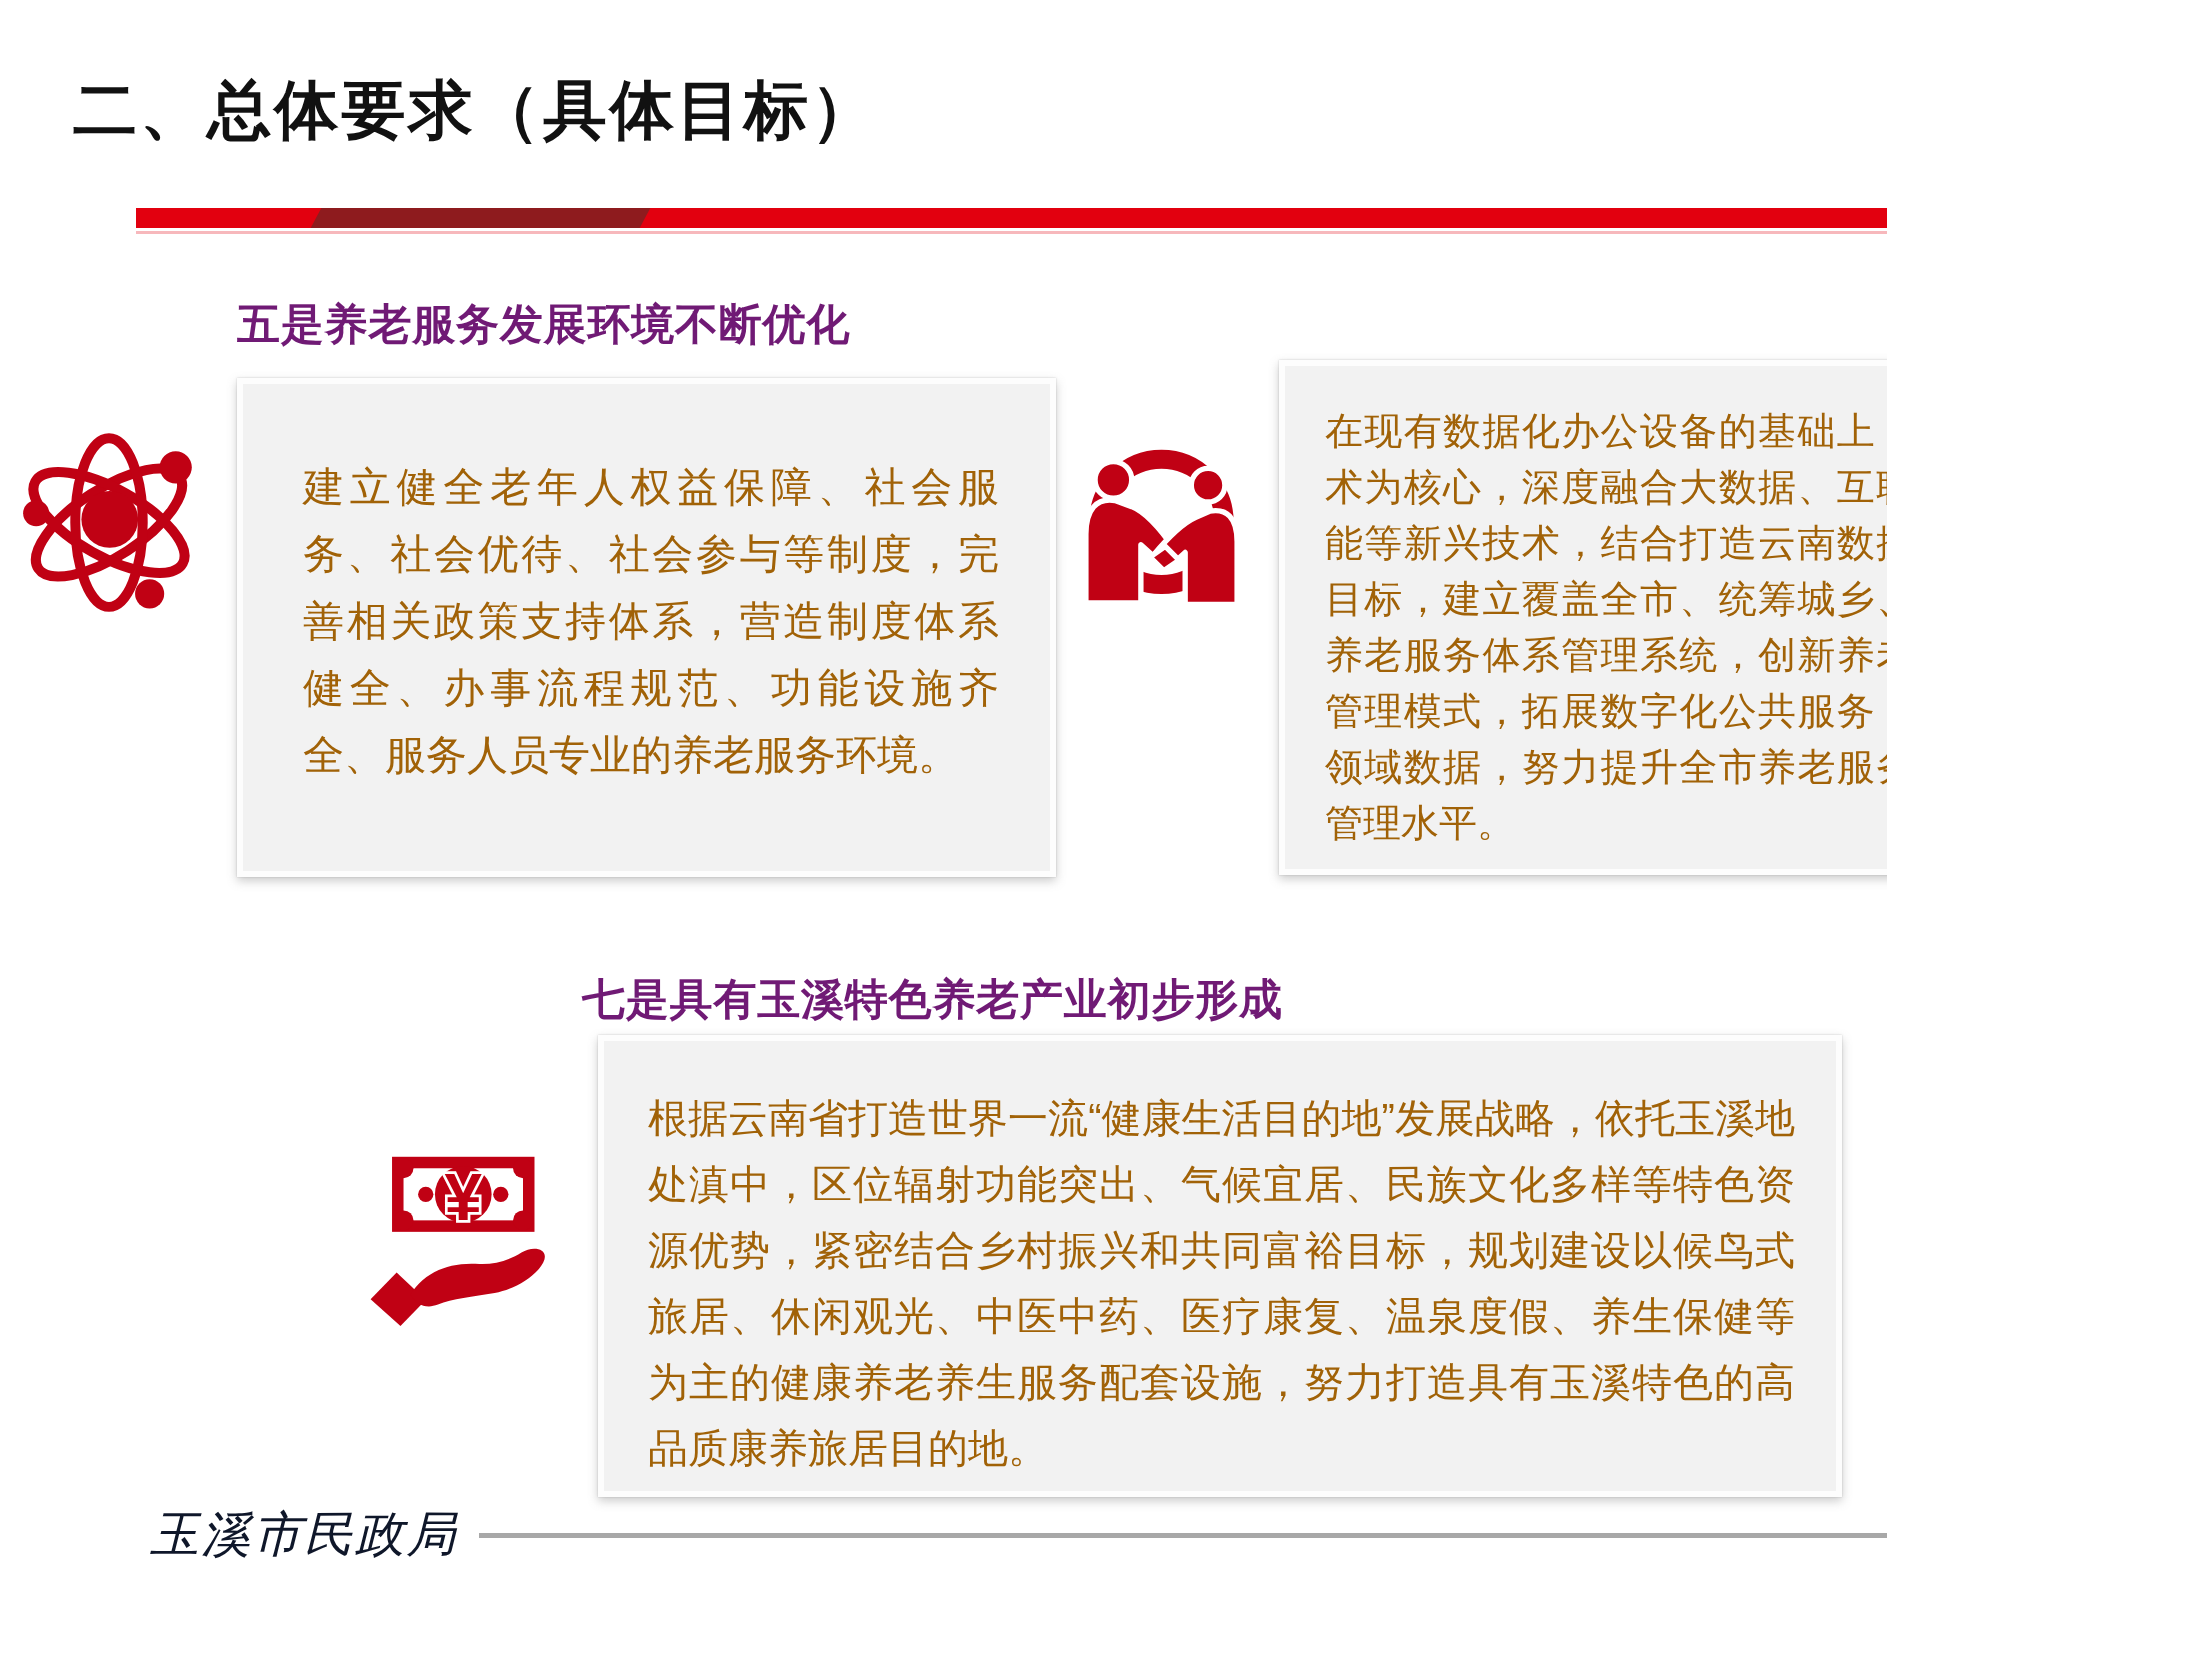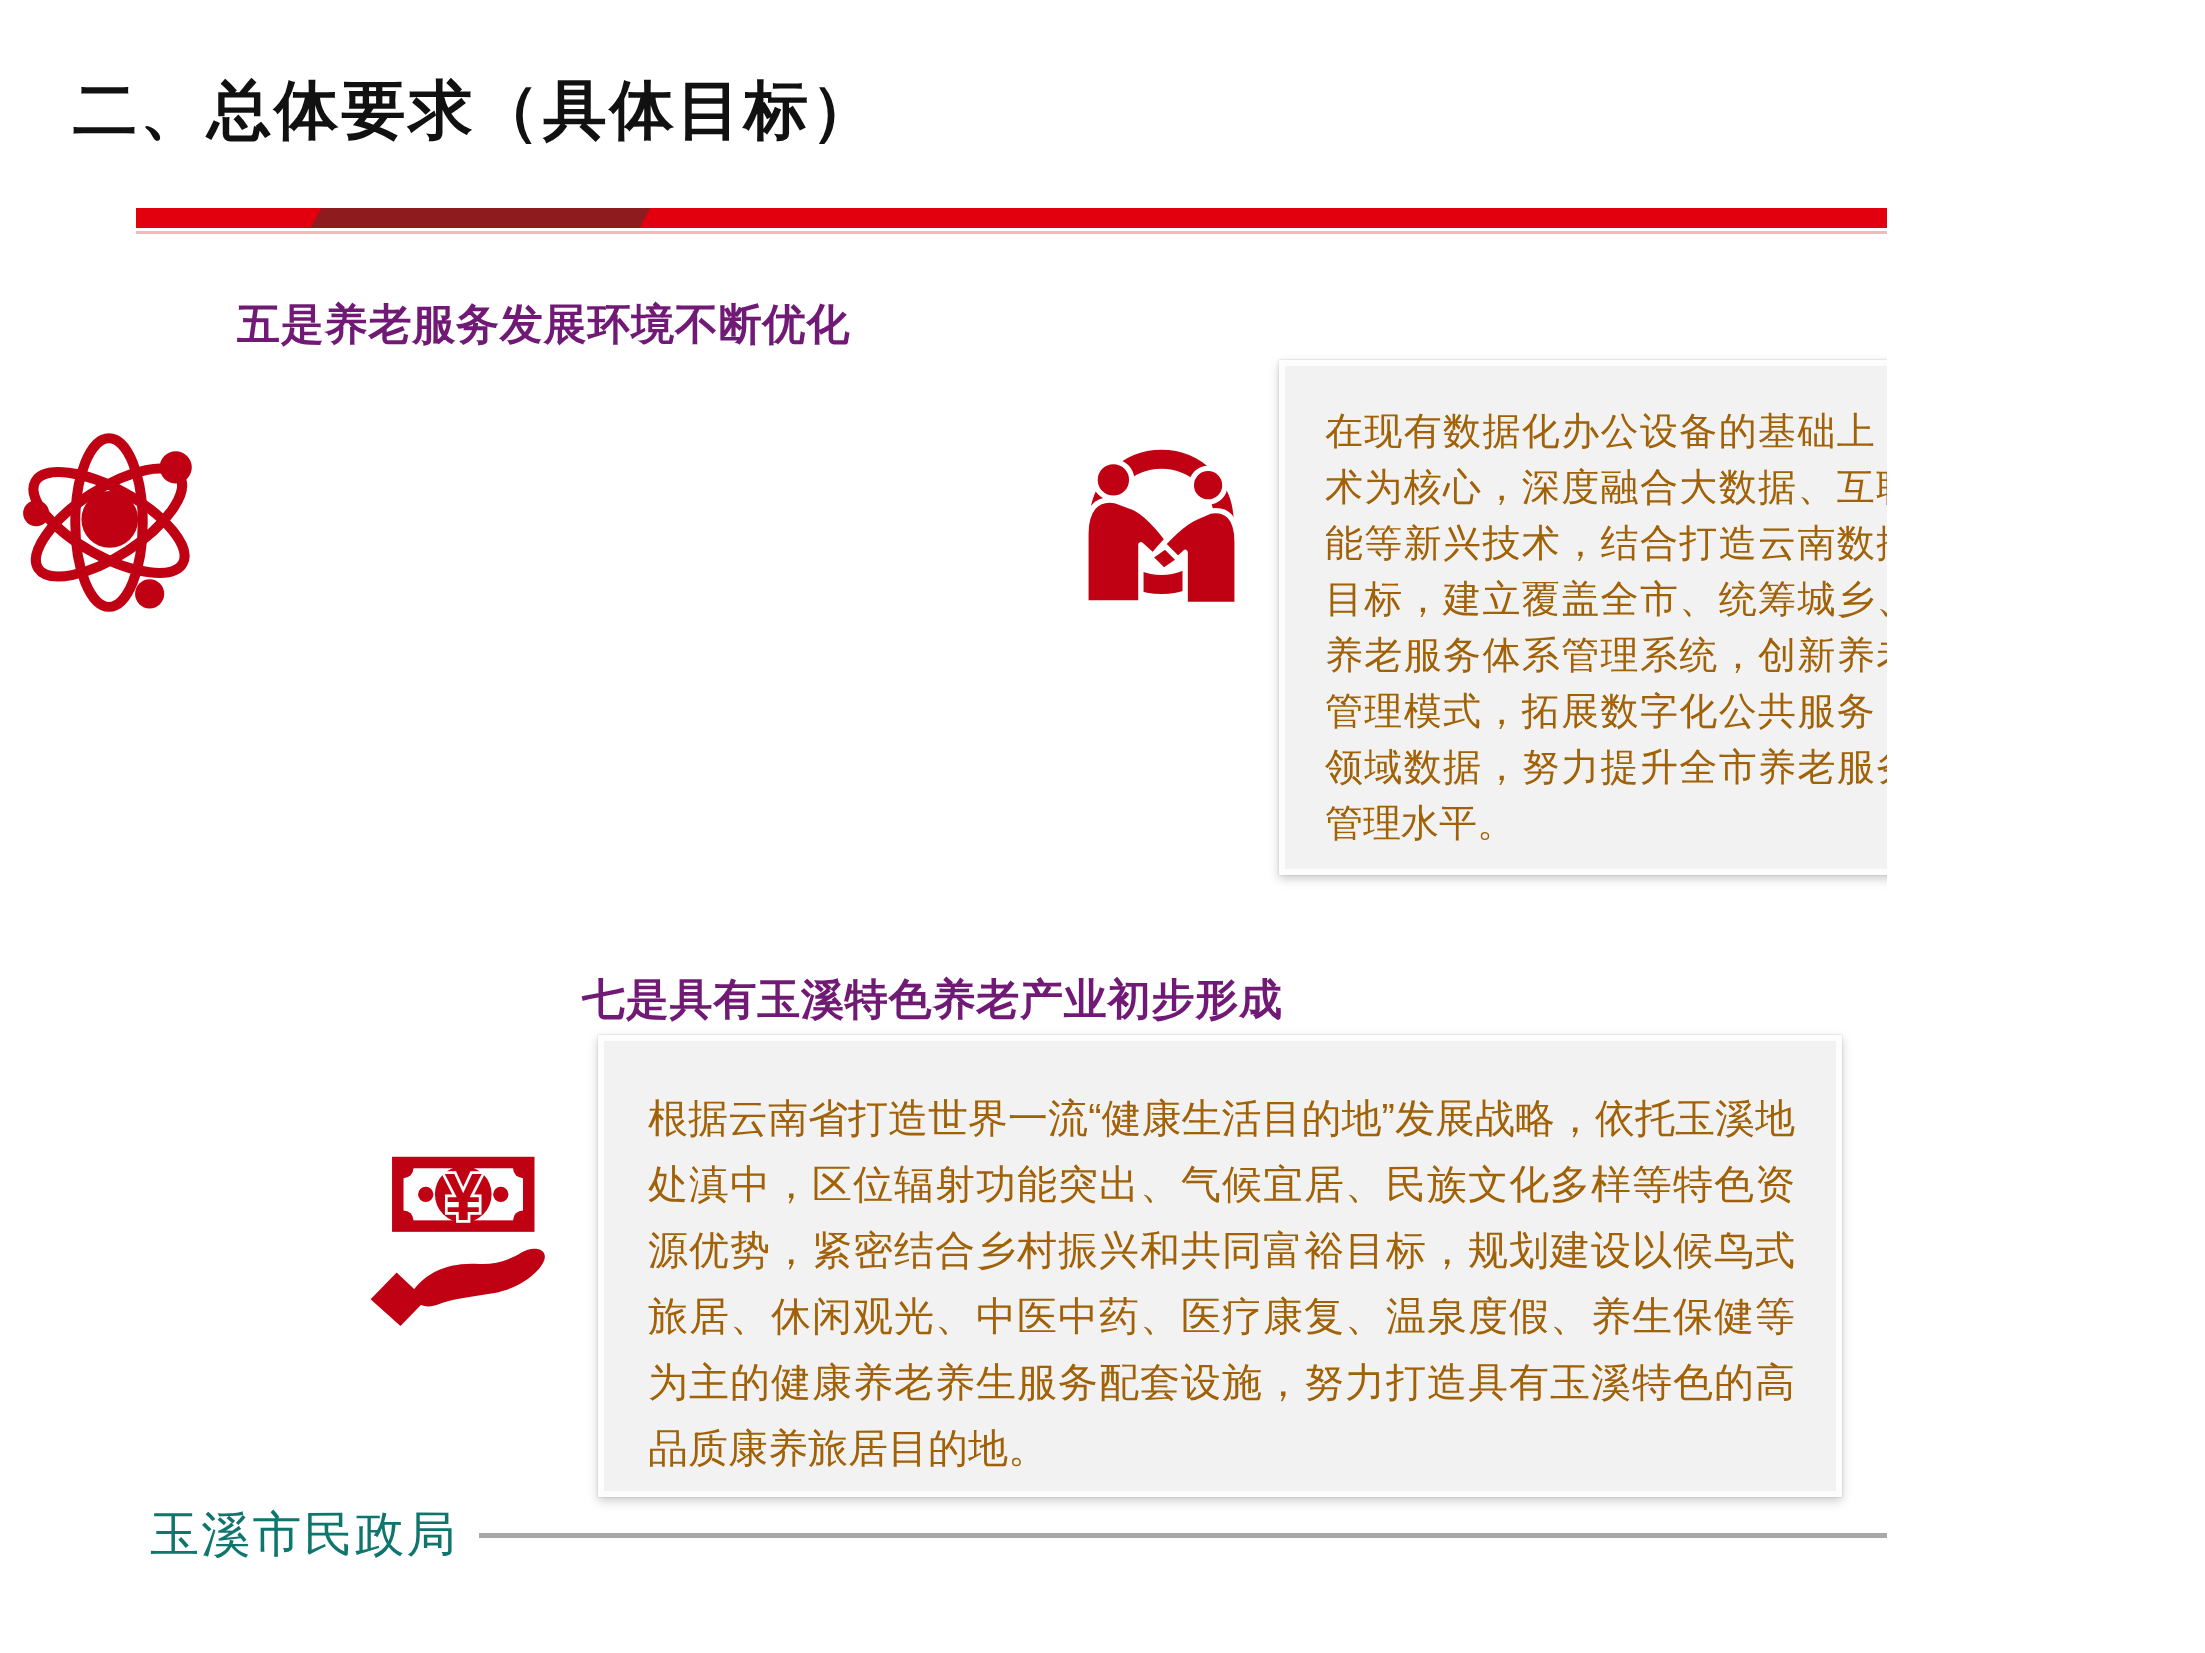--- a/index.html
+++ b/index.html
@@ -45,39 +45,42 @@
   #card-five .card-body{padding:70px 51px 0 60px;font-size:41px;line-height:67px;}
   #card-six .card-body{padding:37px 35px 0 40px;font-size:38px;line-height:56px;}
   #card-seven .card-body{padding:44px 41px 0 44px;font-size:40px;line-height:66px;}
   
   .icon{position:absolute;}
   #icon-atom{left:17px;top:429px;width:184px;height:184px;}
   #icon-handshake{left:1066px;top:444px;width:191px;height:168px;}
   #icon-money{left:366px;top:1152px;width:193px;height:175px;}
   
   .footer-org{
-    position:absolute;left:150px;top:1502px;font-size:49px;color:#0f766e;letter-spacing:2.3px;
+    position:absolute;left:150px;top:1502px;font-size:49px;color:#0f172a;letter-spacing:2.3px;font-style:italic;
   }
   .footer-line{position:absolute;left:479px;top:1533px;width:1587px;height:5.4px;background:#A8A8A8;}
   .page-number{position:absolute;left:2021px;top:1548px;width:77px;text-align:center;font-size:40px;color:#8C8C8C;}
 </style>
 </head>
 <body>
 
 <div id="slide">
 
   <div class="slide-title">二、总体要求（具体目标）</div>
 
   <div class="red-bar">
     <div class="dark-seg-1"></div>
     <div class="dark-seg-2"></div>
   </div>
   <div class="red-bar-underline"></div>
 
   <div class="section-heading" id="heading-five">五是养老服务发展环境不断优化</div>
+  <div class="info-card" id="card-five">
+    <div class="card-body">建立健全老年人权益保障、社会服务、社会优待、社会参与等制度，完善相关政策支持体系，营造制度体系健全、办事流程规范、功能设施齐全、服务人员专业的养老服务环境。</div>
+  </div>
   <svg class="icon" id="icon-atom" viewBox="0 0 240 240" xmlns="http://www.w3.org/2000/svg">
     <g fill="none" stroke="#C00114" stroke-width="13">
       <ellipse cx="120" cy="122" rx="110" ry="44" transform="rotate(-33 120 122)"></ellipse>
       <ellipse cx="120" cy="122" rx="110" ry="44" transform="rotate(29 120 122)"></ellipse>
       <ellipse cx="120" cy="122" rx="110" ry="44" transform="rotate(90 120 122)"></ellipse>
     </g>
     <circle cx="121" cy="118" r="37" fill="#C00114"></circle>
     <circle cx="207" cy="50" r="21" fill="#C00114"></circle>
     <circle cx="25" cy="110" r="17" fill="#C00114"></circle>
     <circle cx="173" cy="215" r="19" fill="#C00114"></circle>

